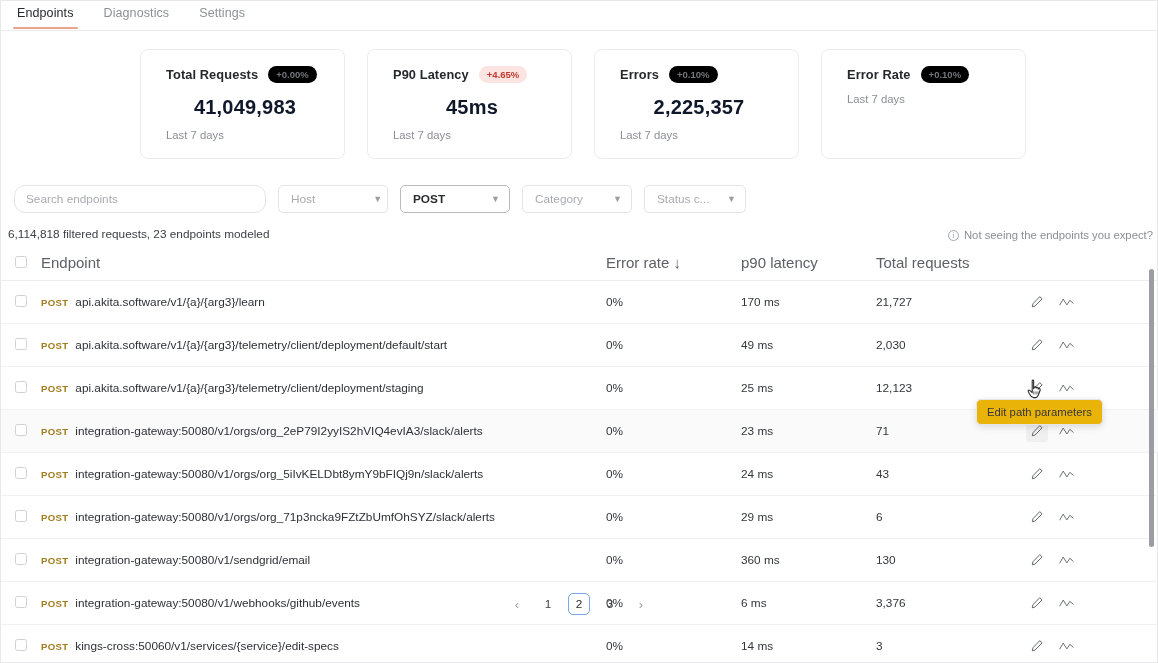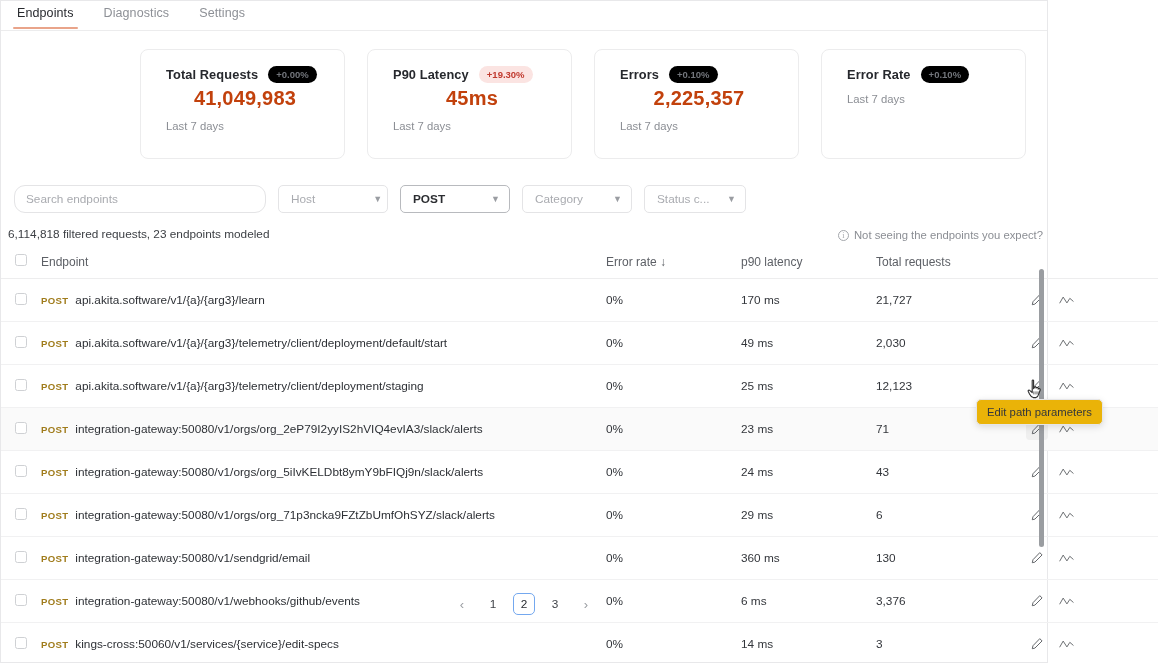--- a/index.html
+++ b/index.html
@@ -5,21 +5,21 @@
   * { box-sizing: border-box; margin: 0; padding: 0; }
   html, body {
     width: 1158px; height: 663px;
     background: #ffffff;
     font-family: "Liberation Sans", sans-serif;
     color: #202124;
     overflow: hidden;
   }
   #app {
     position: relative;
-    width: 1048px; height: 663px;
+    width: 1158px; height: 663px;
     border: 1px solid #e8e8ea;
     background: #fff;
   }
 
   
   .tabbar {
     position: relative;
     height: 30px;
     display: flex;
     align-items: flex-start;
@@ -76,23 +76,23 @@
     padding: 3px 8px;
     border-radius: 9px;
     background: #000000;
     color: #73767c;
     white-space: nowrap;
   }
   .delta.warn { background: #fbe4e2; color: #c0392e; }
   .card-value {
     font-size: 20px;
     font-weight: bold;
-    color: #c2410c;
+    color: #0f172a;
     text-align: center;
-    margin-top: 4px;
+    margin-top: 13px;
     letter-spacing: .2px;
   }
   .card-sub {
     font-size: 11.3px;
     color: #8b8e94;
     margin-top: 10px;
   }
 
   
   .filters {
@@ -150,21 +150,21 @@
     width: 11px; height: 11px; border-radius: 50%;
     border: 1px solid #a4a7ac; color: #a4a7ac;
     font-size: 8px; line-height: 9px; text-align: center;
     font-family: "Liberation Serif", serif;
   }
 
   
   .tablewrap { position: relative; margin-top: 13px; }
   table { width: 100%; border-collapse: collapse; table-layout: fixed; }
   thead th {
-    font-size: 12px;
+    font-size: 15px;
     font-weight: normal;
     color: #5d6066;
     text-align: left;
     padding: 0 0 9px 0;
     border-bottom: 1px solid #ededee;
   }
   th.c-check { width: 40px; padding-left: 14px; }
   th.c-ep    { width: 565px; }
   th.c-err   { width: 135px; }
   th.c-lat   { width: 135px; }
@@ -283,21 +283,21 @@
         <span class="card-title">Total Requests</span>
         <span class="delta">+0.00%</span>
       </div>
       <div class="card-value">41,049,983</div>
       <div class="card-sub">Last 7 days</div>
     </div>
 
     <div class="card">
       <div class="card-head">
         <span class="card-title">P90 Latency</span>
-        <span class="delta warn">+19.30%</span>
+        <span class="delta warn">+4.65%</span>
       </div>
       <div class="card-value">45ms</div>
       <div class="card-sub">Last 7 days</div>
     </div>
 
     <div class="card">
       <div class="card-head">
         <span class="card-title">Errors</span>
         <span class="delta">+0.10%</span>
       </div>

